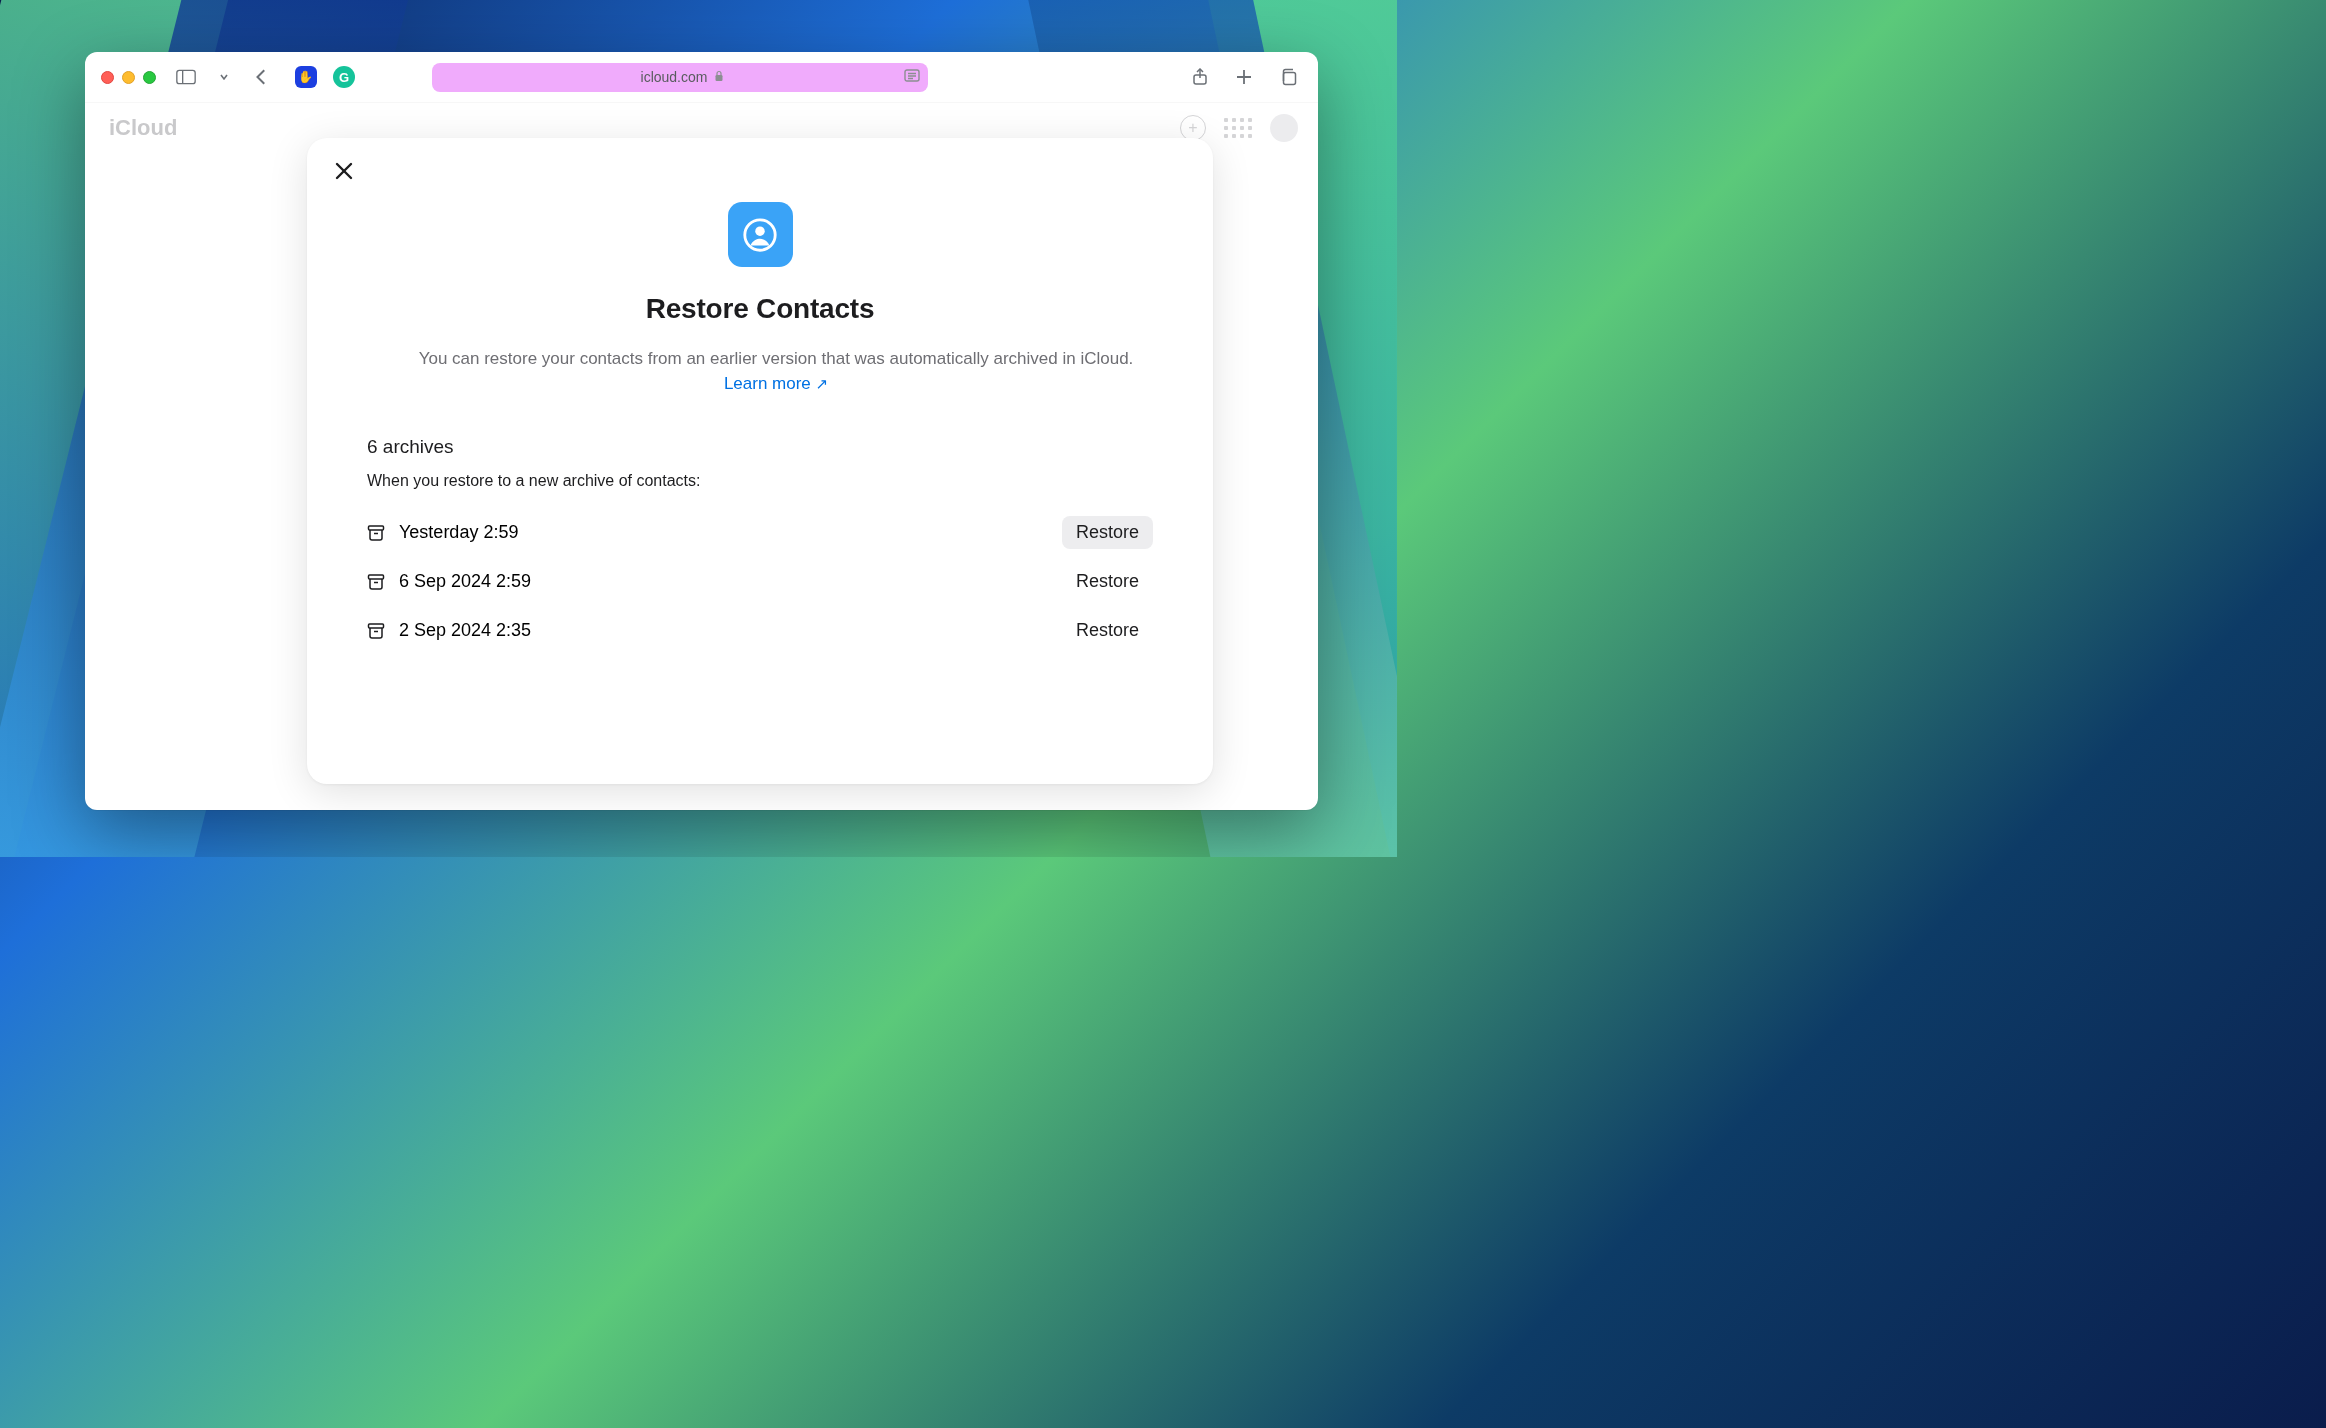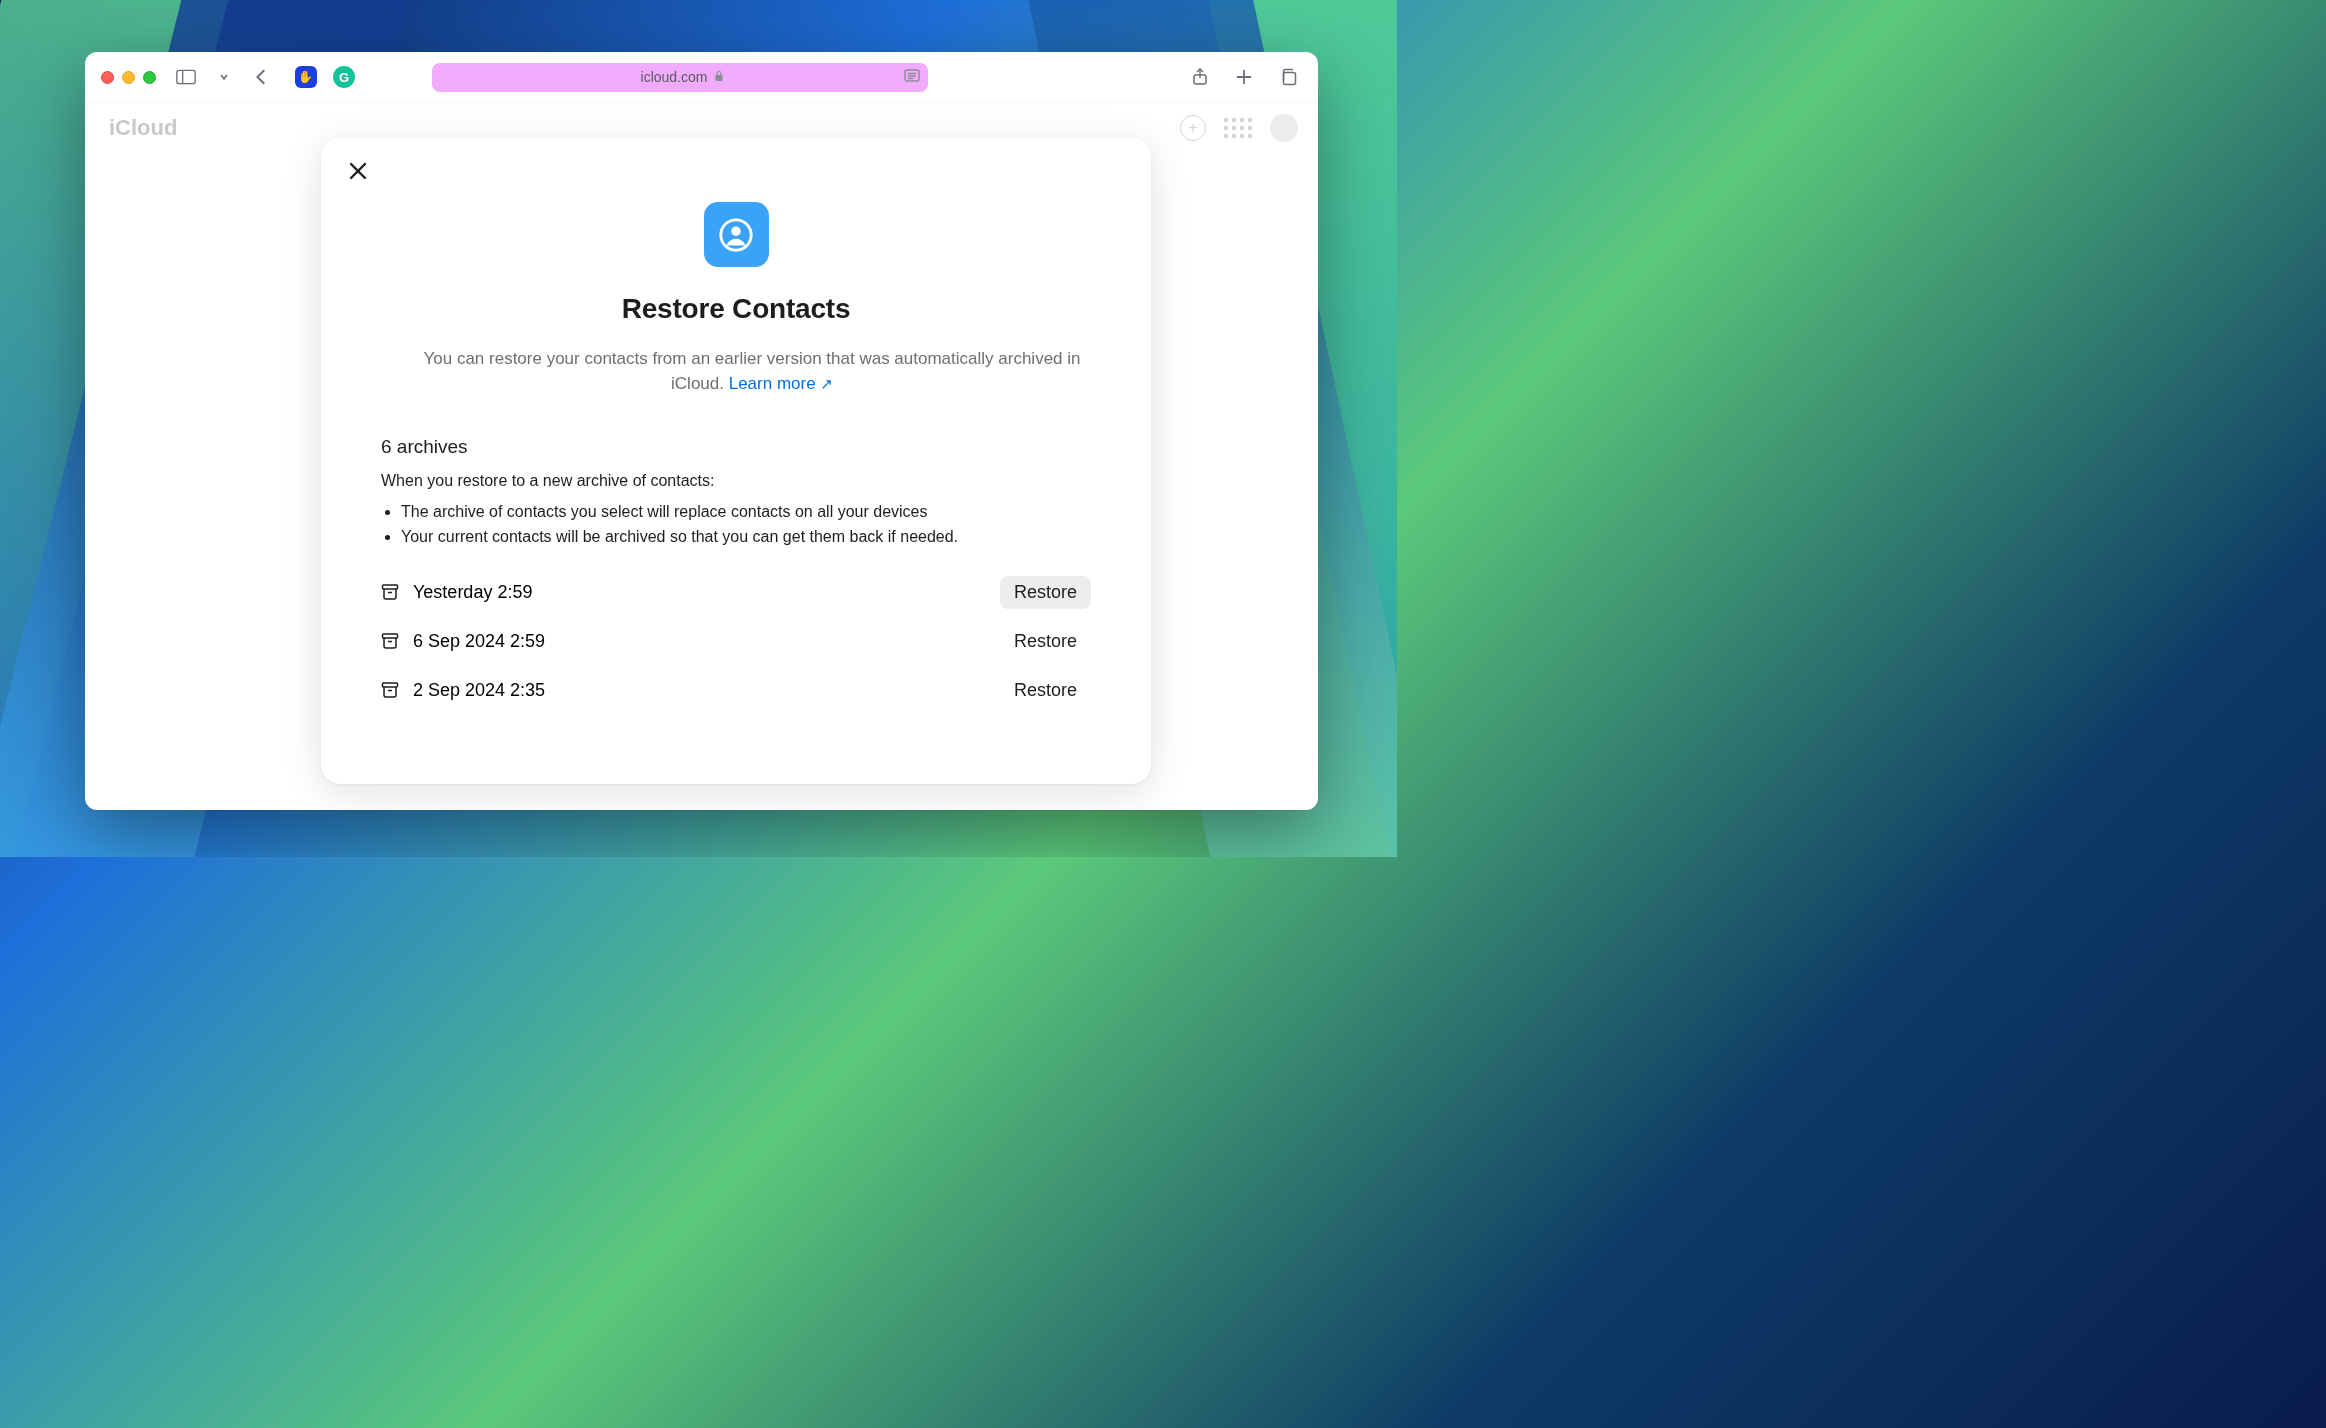--- a/index.html
+++ b/index.html
@@ -102,22 +102,22 @@
       display: flex; align-items: center; justify-content: center; color: #d5d5d7; font-size: 16px; font-weight: 300;
     }
     .grid-dots {
       display: grid; grid-template-columns: repeat(4, 4px); grid-auto-rows: 4px; gap: 4px;
     }
     .grid-dots span { background: #d5d5d7; border-radius: 1px; }
     .avatar { width: 28px; height: 28px; border-radius: 50%; background: #ececee; }
 
     .modal {
       position: absolute;
-      left: 236px; top: 86px;
-      width: 830px; height: 646px;
+      left: 222px; top: 86px;
+      width: 906px; height: 646px;
       background: #ffffff;
       border-radius: 20px;
       box-shadow: 0 8px 40px rgba(0,0,0,0.12), 0 1px 3px rgba(0,0,0,0.05);
       padding: 22px 0 0 0;
     }
     .close-x {
       position: absolute; left: 22px; top: 18px;
       width: 30px; height: 30px; display: flex; align-items: center; justify-content: center;
       color: #1d1d1f; cursor: pointer;
     }
@@ -319,24 +319,20 @@
 
     <h1 class="modal-title">Restore Contacts</h1>
 
     <p class="modal-desc">
       <span>You can restore your contacts from an earlier version that was automatically archived in iCloud. </span><a href="#" class="learn-link"><span>Learn more</span> <span class="arrow">↗</span></a>
     </p>
 
     <div class="archives-block">
       <div class="archives-count">6 archives</div>
       <div class="restore-note">When you restore to a new archive of contacts:</div>
-      <ul class="restore-bullets">
-        <li>The archive of contacts you select will replace contacts on all your devices</li>
-        <li>Your current contacts will be archived so that you can get them back if needed.</li>
-      </ul>
 
       <div class="archive-list">
         <div class="archive-row">
           <svg class="archive-icon" viewBox="0 0 18 18" fill="none" stroke="currentColor" stroke-width="1.5">
               <rect x="1.5" y="2" width="15" height="4" rx="1"></rect>
               <path d="M3 6v8a2 2 0 002 2h8a2 2 0 002-2V6"></path>
               <line x1="7" y1="9.5" x2="11" y2="9.5"></line>
             </svg>
           <span class="archive-date">Yesterday 2:59</span>
           <button class="restore-btn hover">Restore</button>

